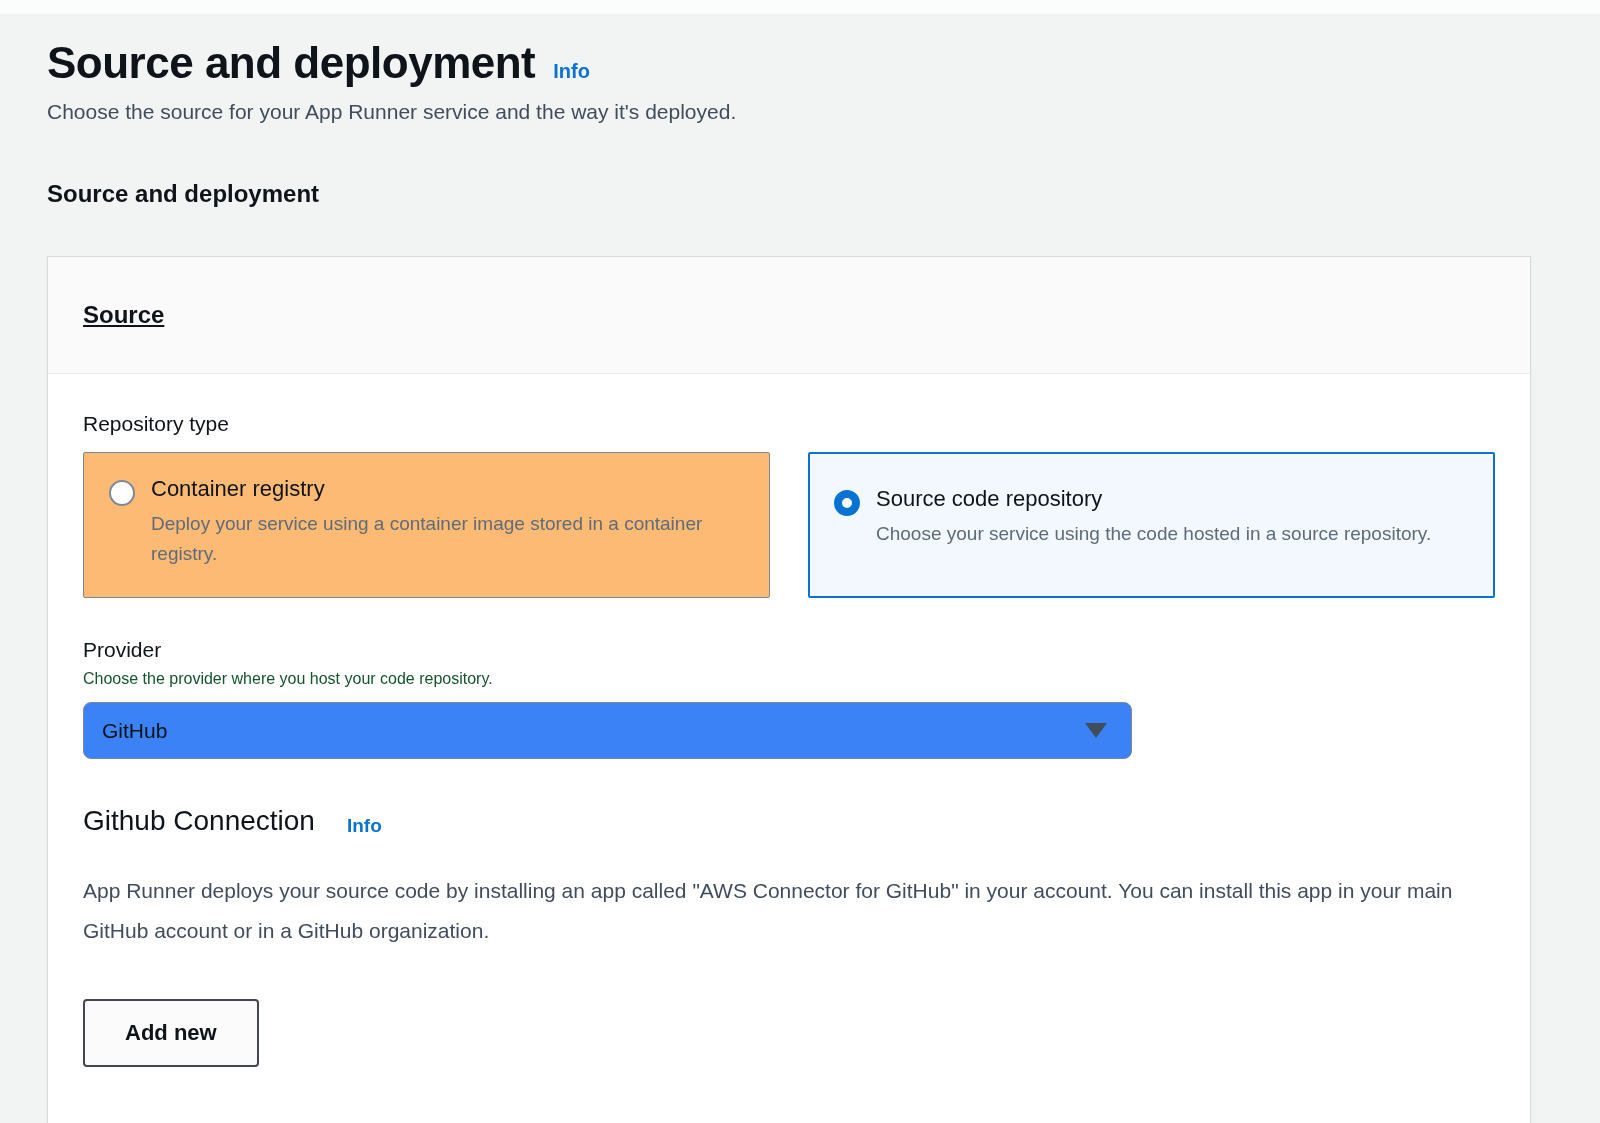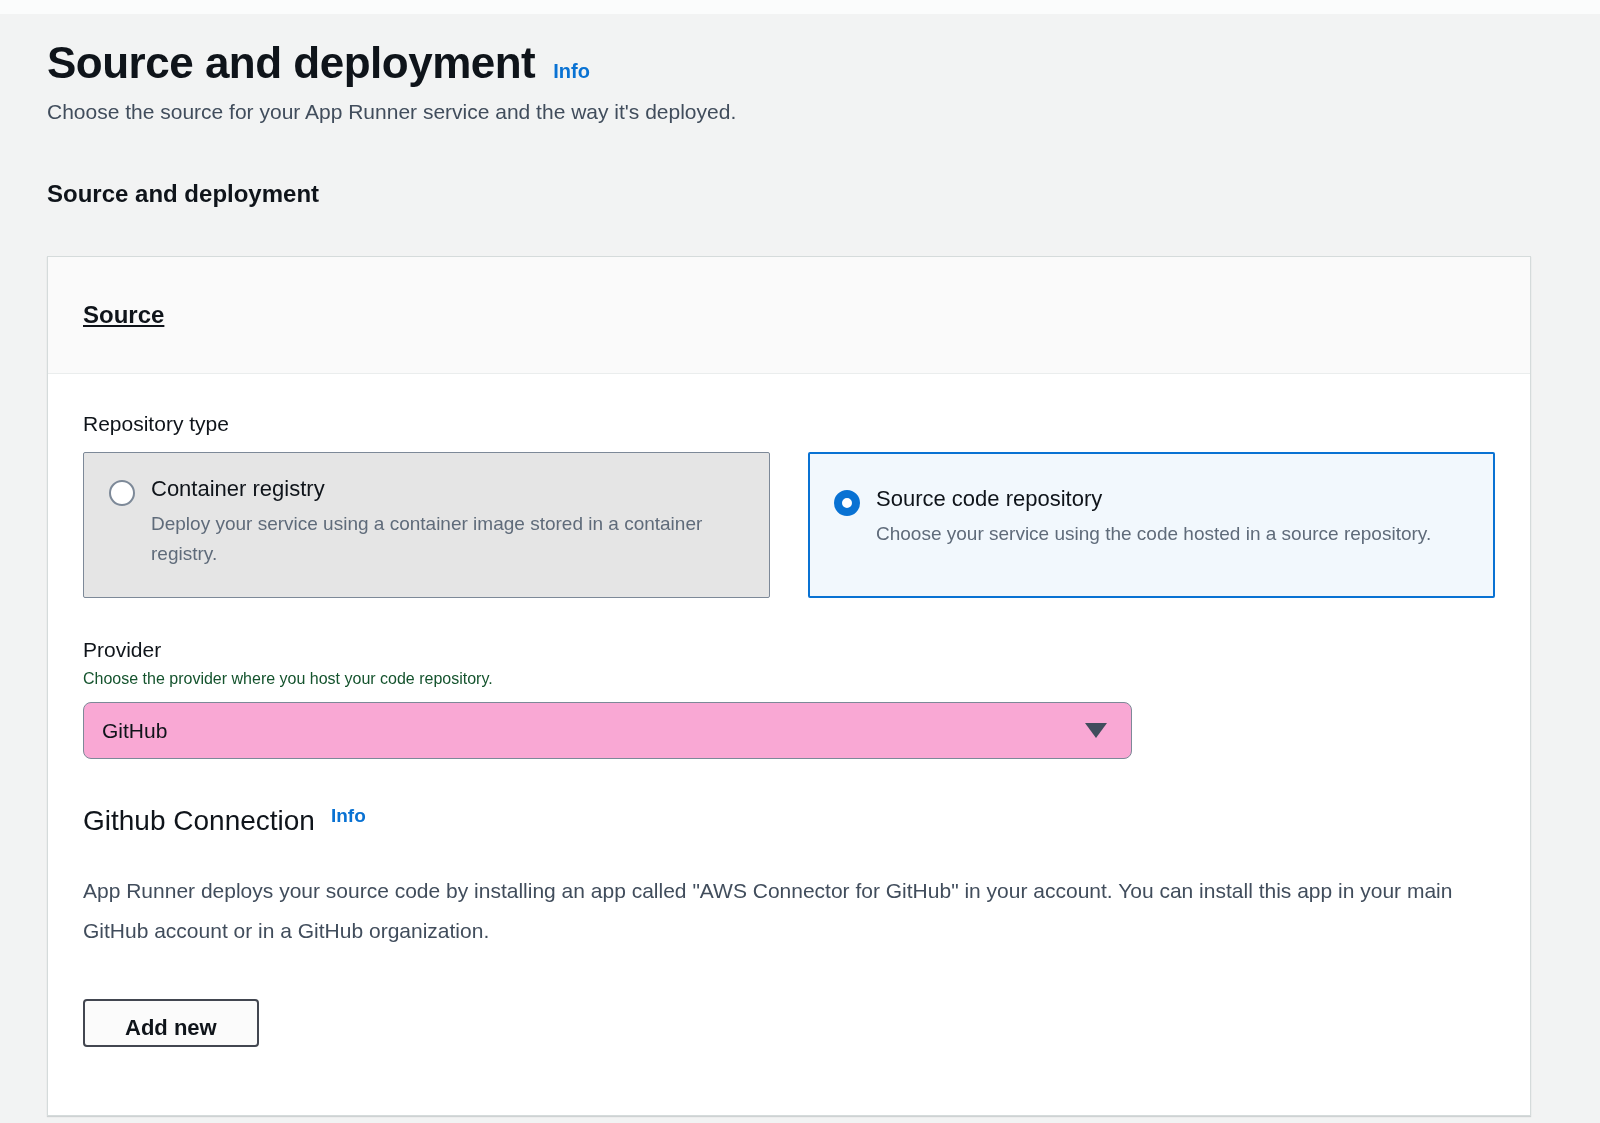--- a/index.html
+++ b/index.html
@@ -40,21 +40,21 @@
   .card-header-title { font-size: 24px; font-weight: 700; color: #0f141a; text-decoration: underline; }
   .card-body { padding: 38px 35px 60px 35px; }
 
   .field-label { font-size: 21px; color: #0f141a; }
 
   
   .tiles { margin-top: 16px; display: grid; grid-template-columns: 1fr 1fr; gap: 38px; }
   .tile {
     border: 1px solid #7d8998;
     border-radius: 2px;
-    background: #e5e5e5;
+    background: #fdba74;
     padding: 23px 25px;
     display: flex; gap: 16px;
     min-height: 146px;
     cursor: pointer;
   }
   .tile.selected {
     border: 2px solid #0972d3;
     background: #f2f8fd;
     padding: 32px 24px;
   }
@@ -71,47 +71,47 @@
   .tile-desc { margin-top: 7px; font-size: 19px; line-height: 30px; color: #5f6b7a; }
 
   
   .provider-block { margin-top: 40px; }
   .field-desc { margin-top: 8px; font-size: 16px; color: #14532d; }
   .select {
     margin-top: 14px;
     width: 1049px; height: 57px;
     border: 1px solid #7d8998;
     border-radius: 8px;
-    background: #f9a8d4;
+    background: #3b82f6;
     display: flex; align-items: center; justify-content: space-between;
     padding: 0 24px 0 18px;
     font-size: 21px; color: #0f141a;
     cursor: pointer;
   }
   .caret {
     width: 0; height: 0;
     border-left: 11px solid transparent;
     border-right: 11px solid transparent;
     border-top: 15px solid #414d5c;
   }
 
   
-  .gh-heading-row { margin-top: 46px; display: flex; align-items: flex-start; gap: 16px; }
+  .gh-heading-row { margin-top: 46px; display: flex; align-items: flex-end; gap: 32px; }
   .gh-heading { font-size: 28px; font-weight: 400; color: #0f141a; }
   .gh-info { font-size: 19px; font-weight: 700; color: #0972d3; text-decoration: none; cursor: pointer; }
   .gh-body {
     margin-top: 34px;
     font-size: 21px; line-height: 40px;
     color: #414d5c;
     max-width: 1375px;
   }
   .add-new-btn {
     margin-top: 48px;
     display: inline-block;
-    height: 48px; line-height: 54px;
+    height: 68px; line-height: 54px;
     padding: 0 40px;
     background: #fbfbfb;
     border: 2px solid #424650;
     border-radius: 4px;
     font-size: 22px; font-weight: 700; color: #0f141a;
     cursor: pointer;
     font-family: "Liberation Sans", "DejaVu Sans", sans-serif;
   }
 </style>
 </head>

